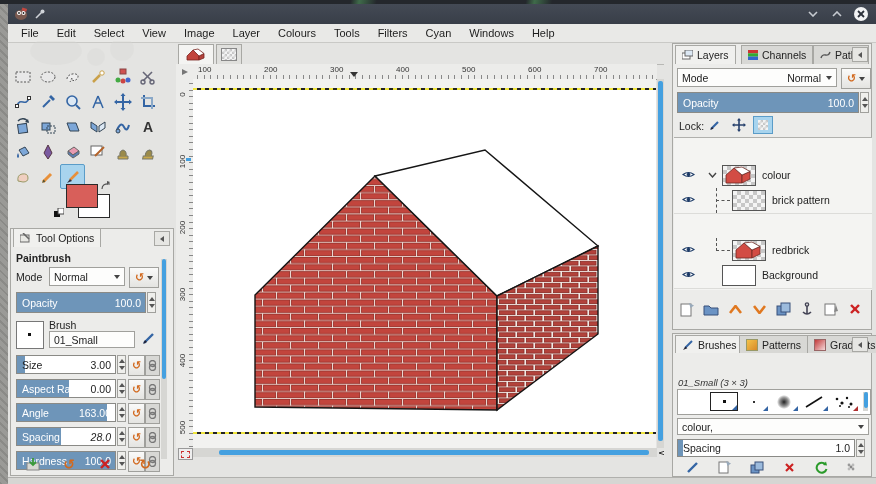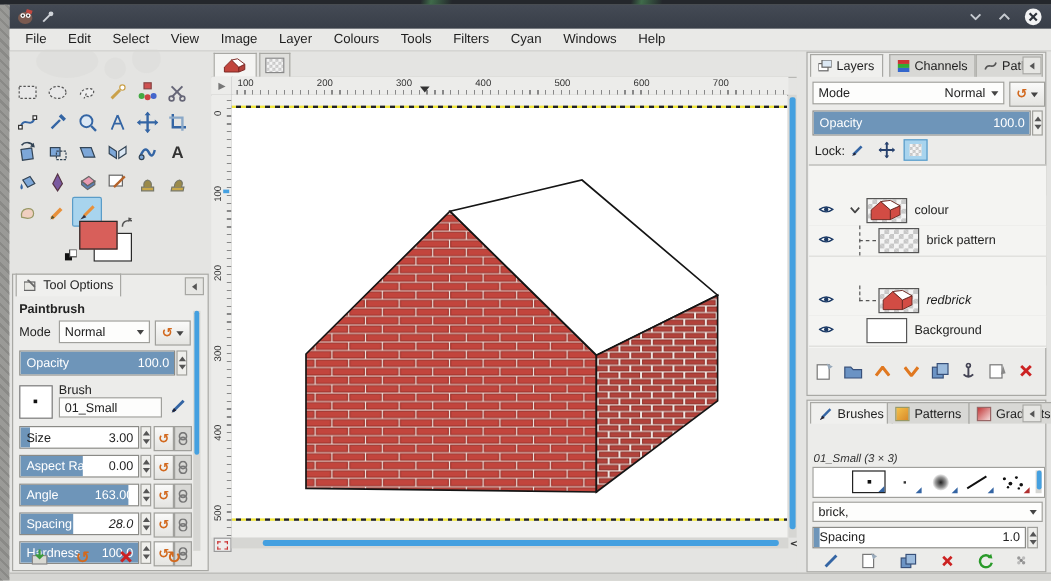--- a/index.html
+++ b/index.html
@@ -674,21 +674,21 @@
             </div>
             <div class="treedash-v" style="left: 42px; top: 0px; height: 13px;"></div>
             <div class="treedash-h" style="left: 42px; top: 12px; width: 14px;"></div>
             <div class="lthumb checker" style="left: 58px;">
               <svg width="32" height="19">
                 <polygon points="3,9 11,2 19,9 19,17 3,17" fill="#d24c44" stroke="#6e2a24" stroke-width="0.8"></polygon>
                 <polygon points="19,9 27,5.5 27,13 19,17" fill="#d24c44" stroke="#6e2a24" stroke-width="0.8"></polygon>
                 <polygon points="11,2 19,1 27,5.5 19,9" fill="#fff" stroke="#6e2a24" stroke-width="0.8"></polygon>
               </svg>
             </div>
-            <div class="lname" style="left: 98px; font-style: italic;">redbrick</div>
+            <div class="lname" style="left: 98px;">redbrick</div>
           </div>
           <div class="layerrow" style="top: 125px;">
             <div style="position: absolute; left: 8px; top: 7px; width: 14px; height: 10px;">
               <svg width="13" height="9">
                 <path d="M1,4.5 Q6.5,0.5 12,4.5 Q6.5,8.5 1,4.5 Z" fill="#fff" stroke="#1c3a66" stroke-width="1.1"></path>
                 <circle cx="6.5" cy="4.5" r="1.8" fill="#1c3a66"></circle>
               </svg>
             </div>
             <div class="lthumb" style="left: 48px; background: rgb(255, 255, 255);"></div>
             <div class="lname" style="left: 88px;">Background</div>
@@ -797,21 +797,21 @@
               <circle cx="15" cy="4" r="1.2" fill="#111"></circle>
               <circle cx="19" cy="10" r="1.5" fill="#111"></circle>
               <circle cx="8" cy="12" r="1" fill="#111"></circle>
               <circle cx="17" cy="13" r="1" fill="#111"></circle>
             </svg>
             <span class="corner-r"></span>
           </div>
         </div>
 
       <div class="combo" style="left:4px;top:84px;width:192px;height:17px;">
-        <span>brick,</span>
+        <span>colour,</span>
         <span class="tri-down"></span>
       </div>
 
       <div class="slider" style="left:4px;top:105px;width:178px;height:18px;">
         <div class="fill" style="width:3%;"></div>
         <span class="lab">Spacing</span>
         <span class="val">1.0</span>
       </div>
       <div class="spincol" style="left:183px;top:105px;height:18px;">
           <div class="spin-u"></div>

